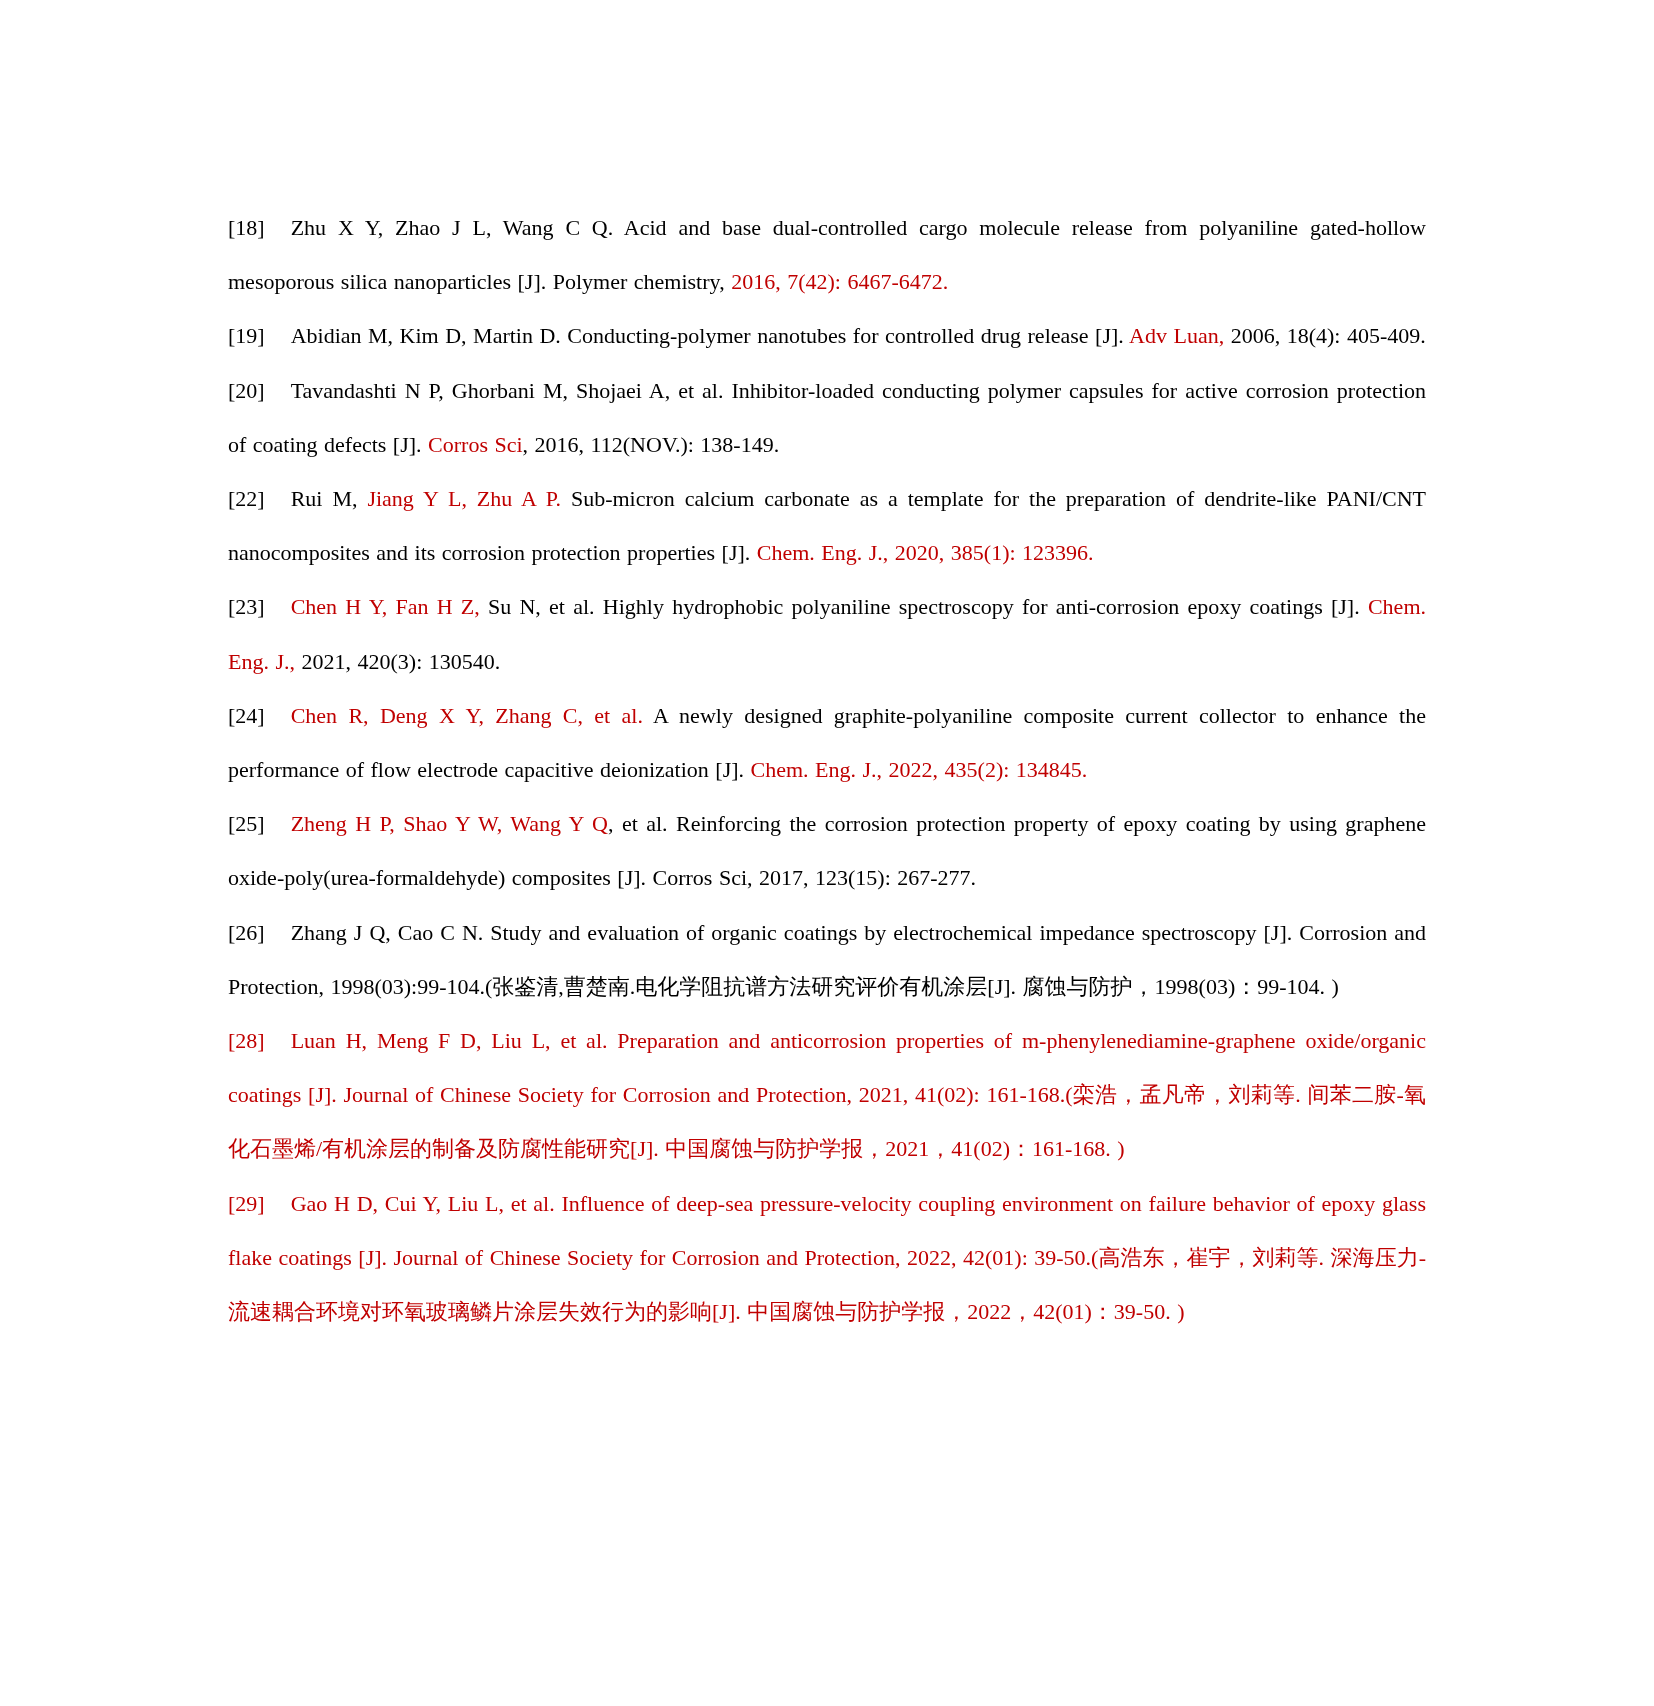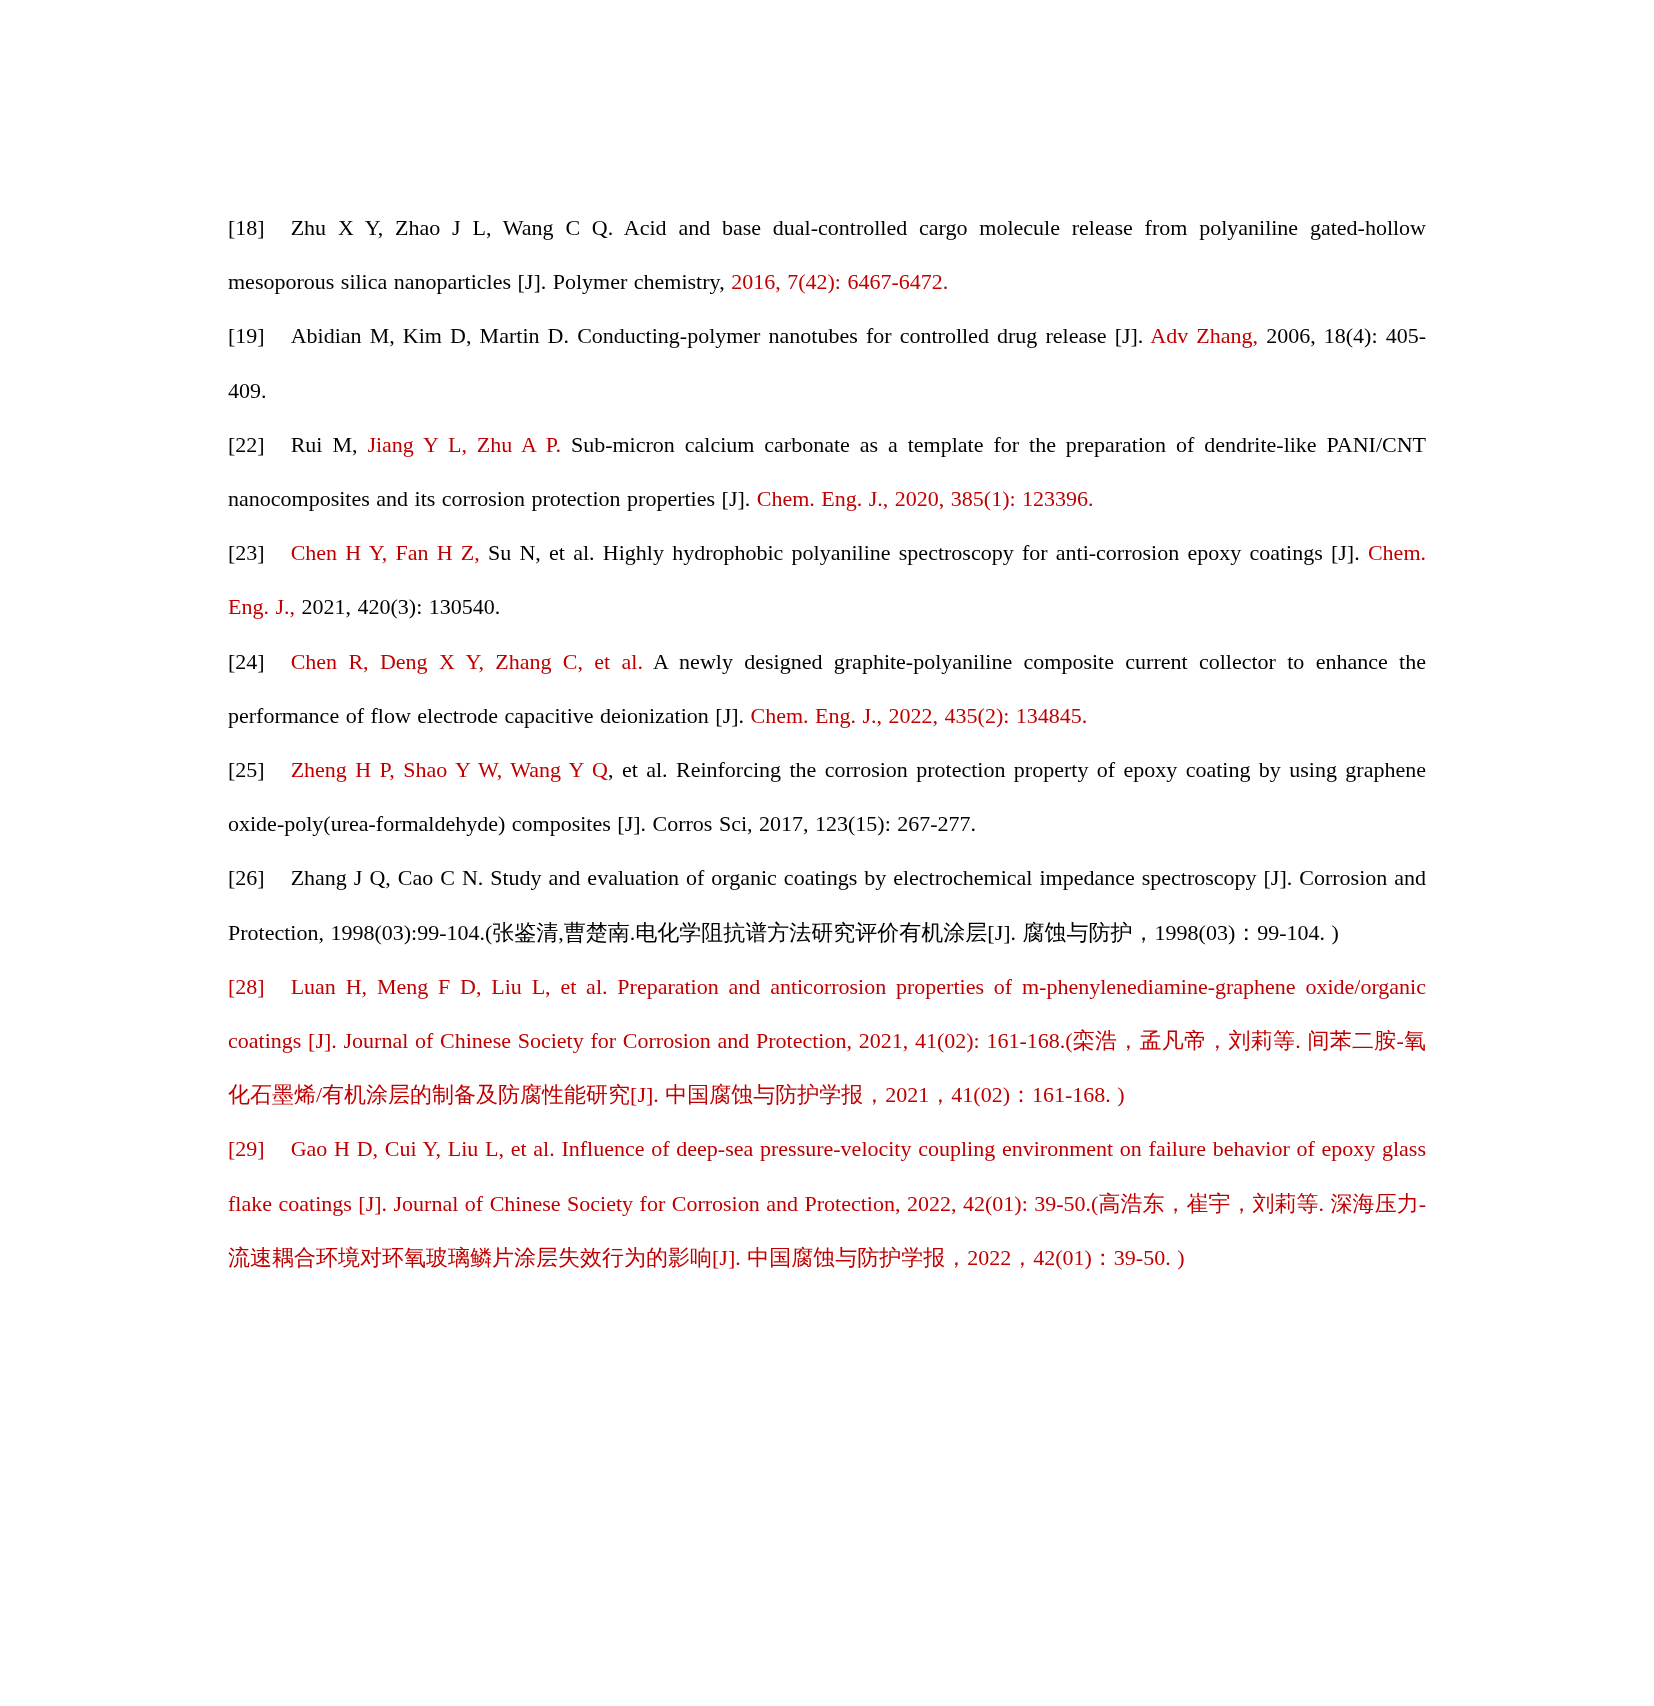--- a/index.html
+++ b/index.html
@@ -30,21 +30,22 @@
   .ref .seg { white-space: pre-wrap; }
   .ref .seg.red { color: #c00000; }
   .ref .ref-num { padding-right: 26px; }
 </style>
 </head>
 <body>
 
 <main class="page">
   <section>
       <p class="ref"><span class="seg ref-num">[18]</span><span class="seg">Zhu X Y, Zhao J L, Wang C Q. Acid and base dual-controlled cargo molecule release from polyaniline gated-hollow mesoporous silica nanoparticles [J]. Polymer chemistry, </span><span class="seg red">2016, 7(42): 6467-6472.</span></p>
-      <p class="ref"><span class="seg ref-num">[19]</span><span class="seg">Abidian M, Kim D, Martin D. Conducting-polymer nanotubes for controlled drug release [J]. </span><span class="seg red">Adv Zhang,</span><span class="seg"> 2006, 18(4): 405-409.</span></p>
+      <p class="ref"><span class="seg ref-num">[19]</span><span class="seg">Abidian M, Kim D, Martin D. Conducting-polymer nanotubes for controlled drug release [J]. </span><span class="seg red">Adv Luan,</span><span class="seg"> 2006, 18(4): 405-409.</span></p>
+      <p class="ref"><span class="seg ref-num">[20]</span><span class="seg">Tavandashti N P, Ghorbani M, Shojaei A, et al. Inhibitor-loaded conducting polymer capsules for active corrosion protection of coating defects [J]. </span><span class="seg red">Corros Sci</span><span class="seg">, 2016, 112(NOV.): 138-149.</span></p>
       <p class="ref"><span class="seg ref-num">[22]</span><span class="seg">Rui M, </span><span class="seg red">Jiang Y L, Zhu A P.</span><span class="seg"> Sub-micron calcium carbonate as a template for the preparation of dendrite-like PANI/CNT nanocomposites and its corrosion protection properties [J]. </span><span class="seg red">Chem. Eng. J., 2020, 385(1): 123396.</span></p>
       <p class="ref"><span class="seg ref-num">[23]</span><span class="seg red">Chen H Y, Fan H Z,</span><span class="seg"> Su N, et al. Highly hydrophobic polyaniline spectroscopy for anti-corrosion epoxy coatings [J]. </span><span class="seg red">Chem. Eng. J.,</span><span class="seg"> 2021, 420(3): 130540.</span></p>
       <p class="ref"><span class="seg ref-num">[24]</span><span class="seg red">Chen R, Deng X Y, Zhang C, et al.</span><span class="seg"> A newly designed graphite-polyaniline composite current collector to enhance the performance of flow electrode capacitive deionization [J]. </span><span class="seg red">Chem. Eng. J., 2022, 435(2): 134845.</span></p>
       <p class="ref"><span class="seg ref-num">[25]</span><span class="seg red">Zheng H P, Shao Y W, Wang Y Q</span><span class="seg">, et al. Reinforcing the corrosion protection property of epoxy coating by using graphene oxide-poly(urea-formaldehyde) composites [J]. Corros Sci, 2017, 123(15): 267-277.</span></p>
       <p class="ref"><span class="seg ref-num">[26]</span><span class="seg">Zhang J Q, Cao C N. Study and evaluation of organic coatings by electrochemical impedance spectroscopy [J]. Corrosion and Protection, 1998(03):99-104.(张鉴清,曹楚南.电化学阻抗谱方法研究评价有机涂层[J]. 腐蚀与防护，1998(03)：99-104. )</span></p>
       <p class="ref"><span class="seg red ref-num">[28]</span><span class="seg red">Luan H, Meng F D, Liu L, et al. Preparation and anticorrosion properties of m-phenylenediamine-graphene oxide/organic coatings [J]. Journal of Chinese Society for Corrosion and Protection, 2021, 41(02): 161-168.(栾浩，孟凡帝，刘莉等. 间苯二胺-氧化石墨烯/有机涂层的制备及防腐性能研究[J]. 中国腐蚀与防护学报，2021，41(02)：161-168. )</span></p>
       <p class="ref"><span class="seg red ref-num">[29]</span><span class="seg red">Gao H D, Cui Y, Liu L, et al. Influence of deep-sea pressure-velocity coupling environment on failure behavior of epoxy glass flake coatings [J]. Journal of Chinese Society for Corrosion and Protection, 2022, 42(01): 39-50.(高浩东，崔宇，刘莉等. 深海压力-流速耦合环境对环氧玻璃鳞片涂层失效行为的影响[J]. 中国腐蚀与防护学报，2022，42(01)：39-50. )</span></p>
     </section>
 </main>
 

